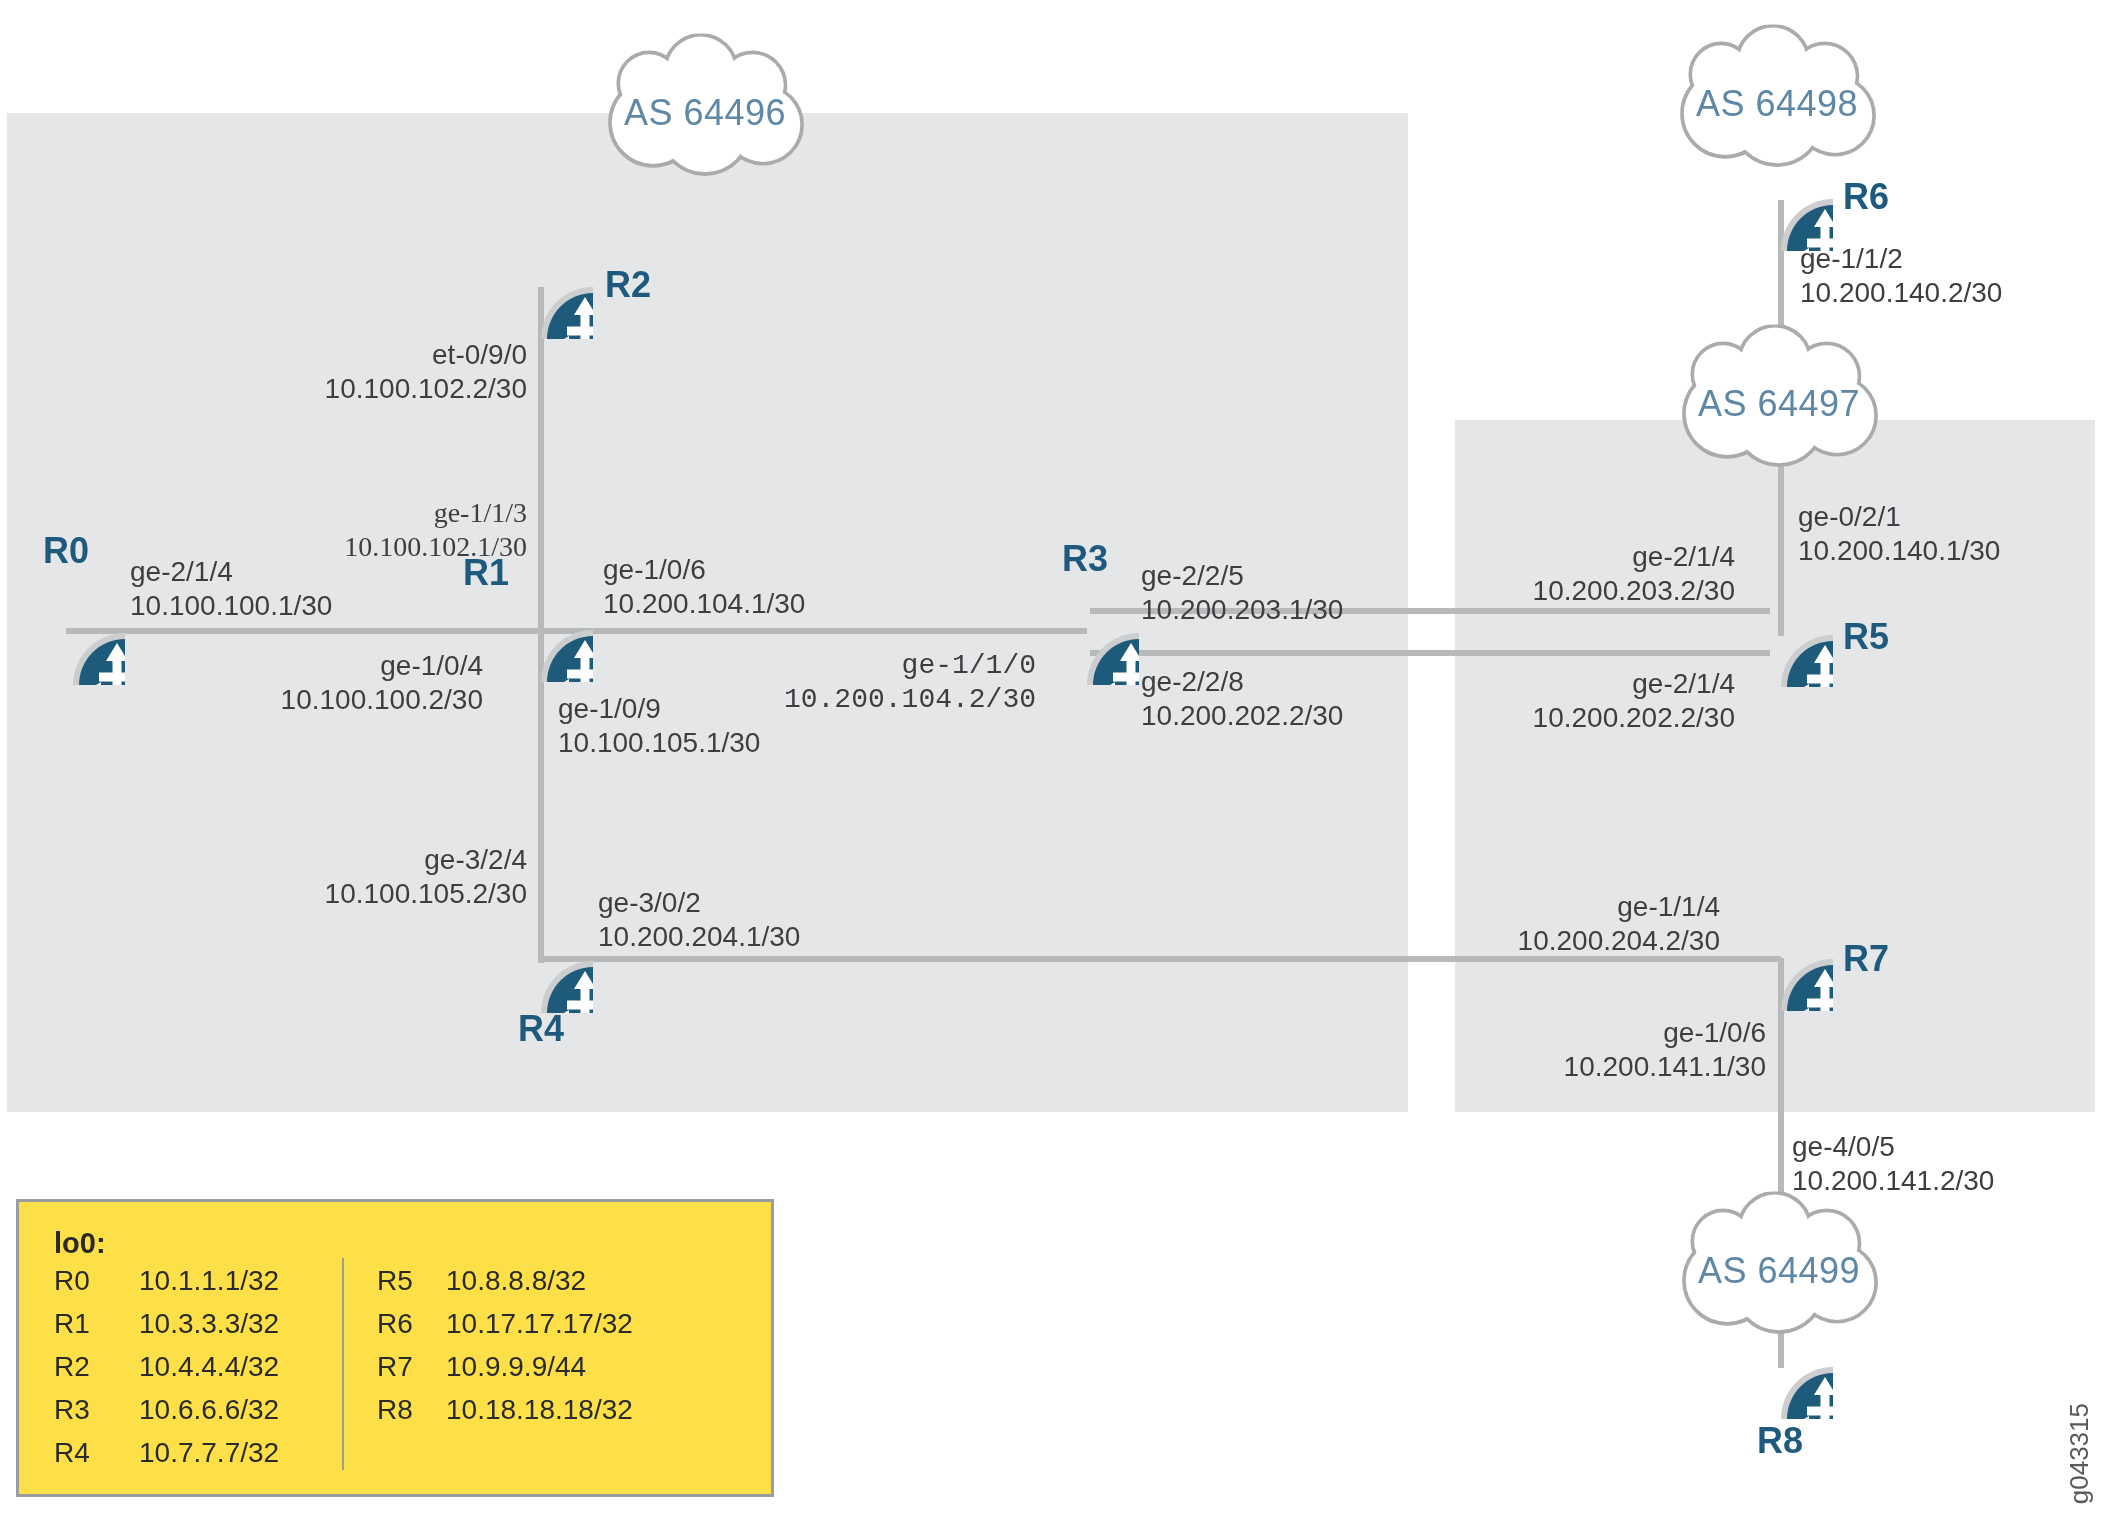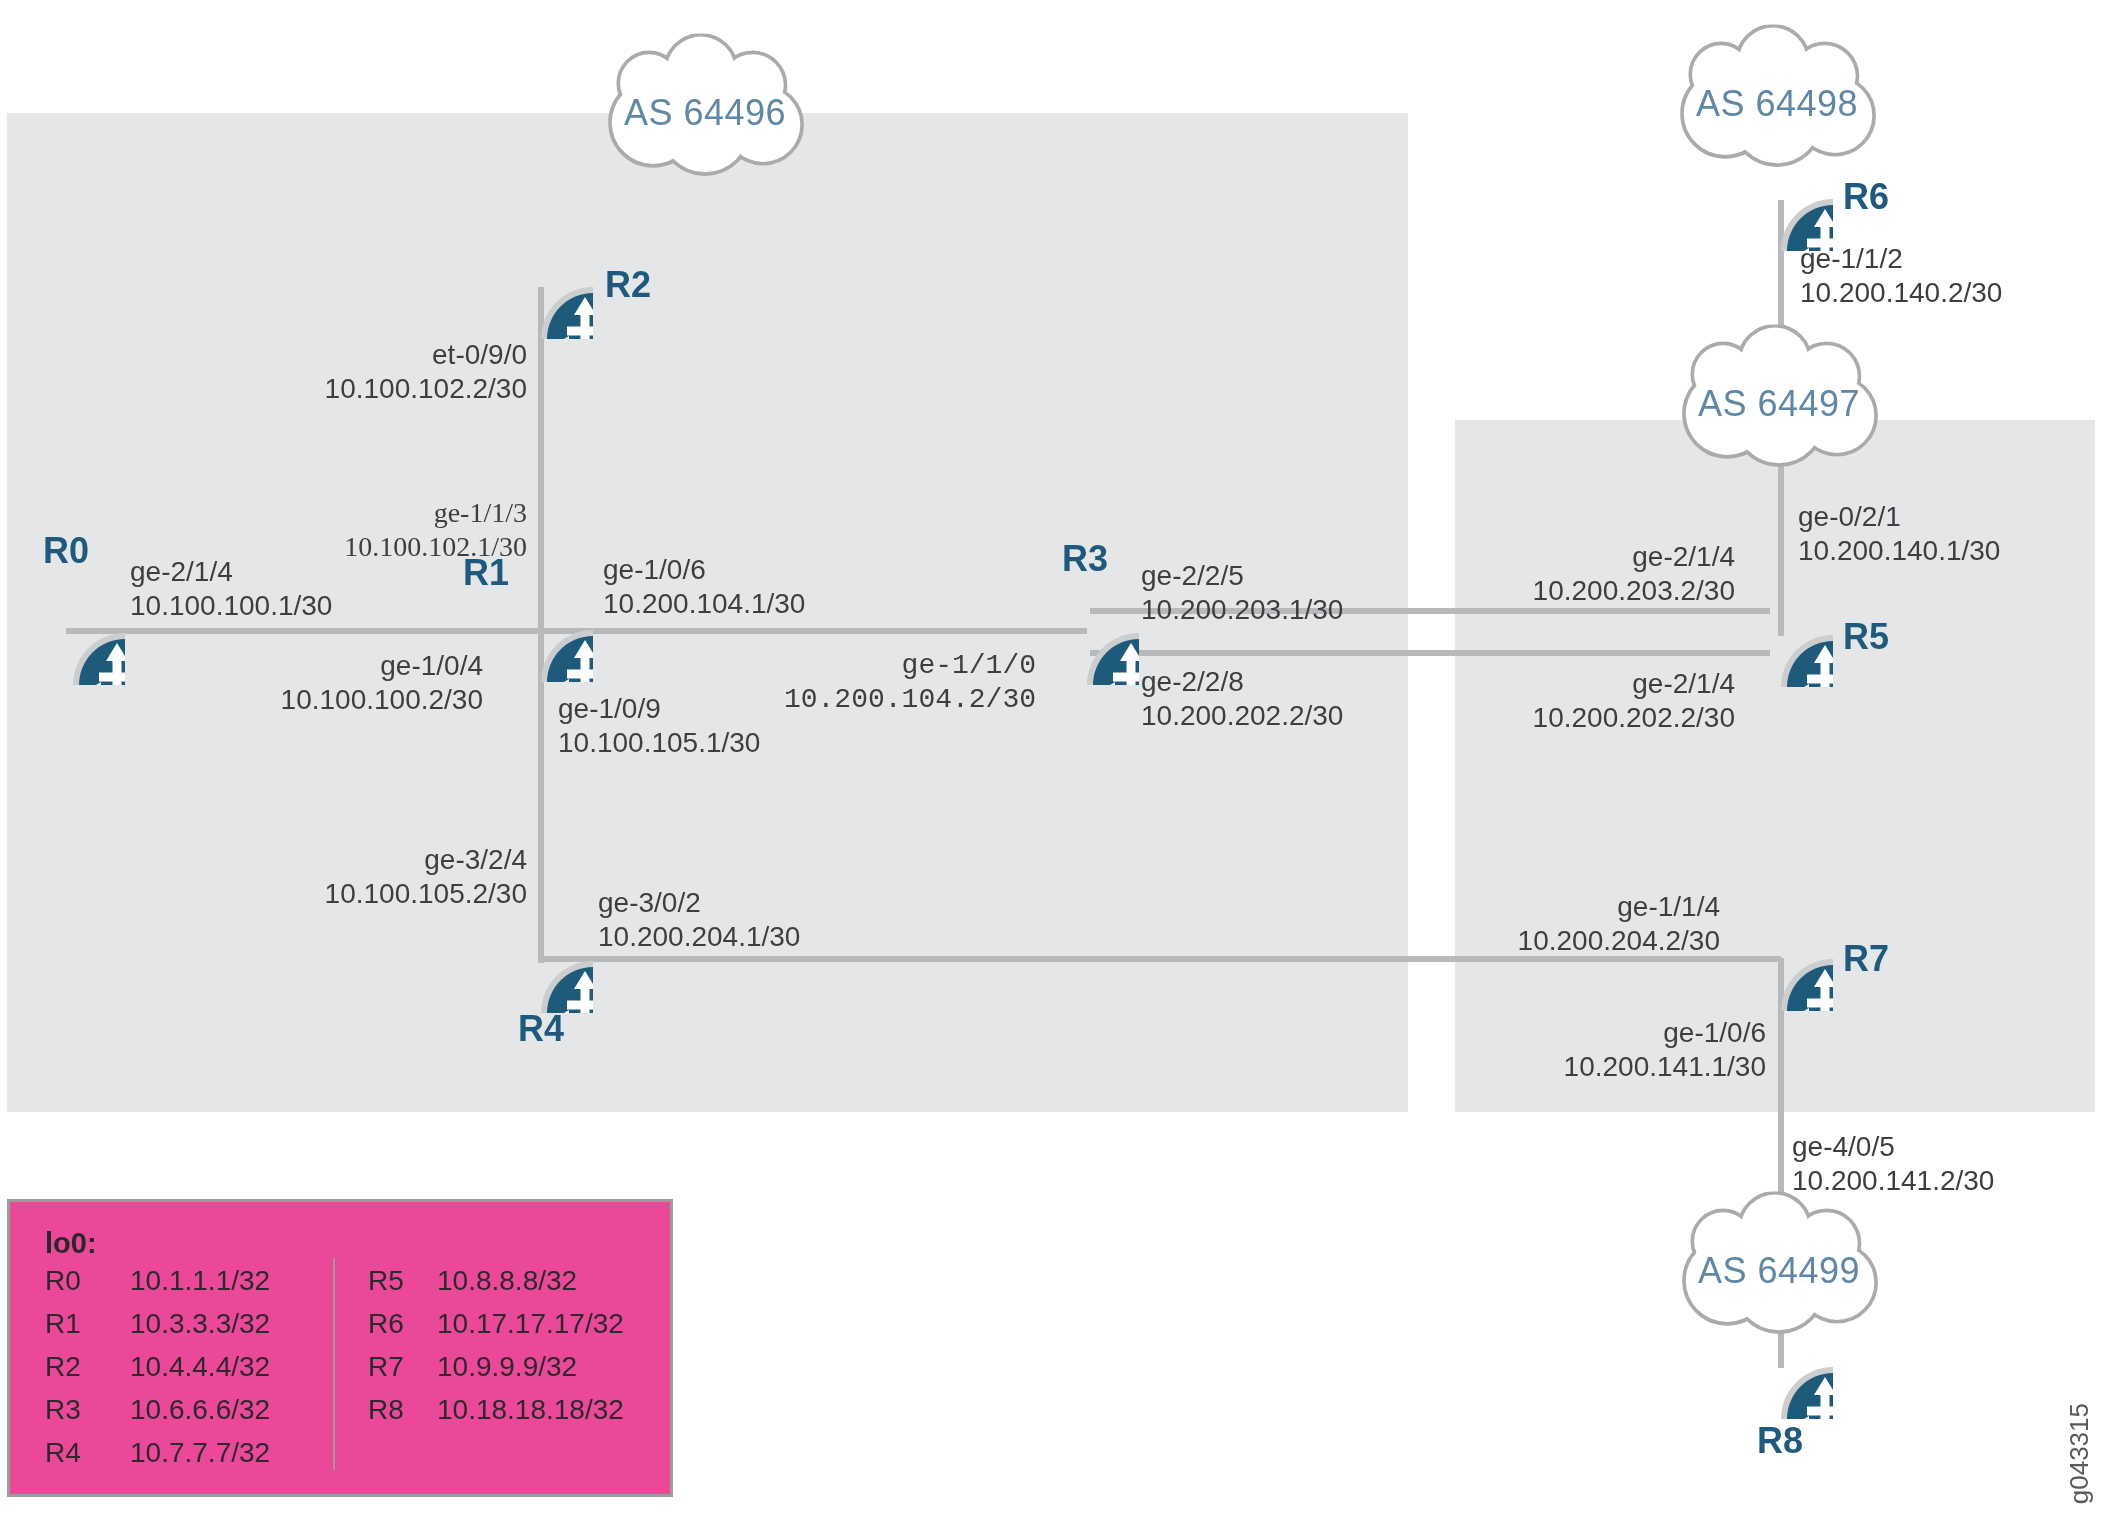--- a/index.html
+++ b/index.html
@@ -11,21 +11,21 @@
   .cloud svg{position:absolute;left:0;top:0;}
   .as-label{position:absolute;left:50%;top:55%;transform:translate(-50%,-50%);
             font-size:36px;color:#5e88a6;white-space:nowrap;letter-spacing:0.5px;}
   .router{position:absolute;width:104px;height:104px;}
   .rlabel{position:absolute;font-weight:bold;font-size:36px;color:#1d5a7d;white-space:nowrap;}
   .rlabel.center{transform:translate(-50%,-50%);}
   .rlabel.vcenter{transform:translateY(-50%);}
   .iflabel{position:absolute;font-size:28px;line-height:34px;color:#3d3e40;white-space:nowrap;}
   .iflabel.ra{text-align:right;}
   .iflabel span{display:block;}
-  .legend{position:absolute;left:7px;top:1199px;width:666px;height:298px;background:#ec4899;
+  .legend{position:absolute;left:16px;top:1199px;width:758px;height:298px;background:#fde047;
           border:3px solid #9a9c9e;box-sizing:border-box;}
   .legend-header{position:absolute;left:35px;top:24px;font-size:29px;font-weight:bold;
                  color:#29292b;line-height:34px;}
   .lrow{position:absolute;display:flex;font-size:28px;line-height:34px;color:#2a2a2c;}
   .lrow .lr{width:85px;flex:0 0 auto;}
   .lrow.rcol .lr{width:69px;}
   .ldivider{position:absolute;left:323px;top:56px;width:2px;height:212px;background:#9a9c9e;}
   .watermark{position:absolute;right:6px;bottom:30px;writing-mode:vertical-rl;
              transform:rotate(180deg);font-size:26px;color:#58595b;}
 </style>
@@ -255,21 +255,21 @@
     <div class="lrow rcol" style="left:358px;top:62px;">
       <span class="lr">R5</span>
       <span class="lip">10.8.8.8/32</span>
       </div>
     <div class="lrow rcol" style="left:358px;top:105px;">
       <span class="lr">R6</span>
       <span class="lip">10.17.17.17/32</span>
       </div>
     <div class="lrow rcol" style="left:358px;top:148px;">
       <span class="lr">R7</span>
-      <span class="lip">10.9.9.9/32</span>
+      <span class="lip">10.9.9.9/44</span>
       </div>
     <div class="lrow rcol" style="left:358px;top:191px;">
       <span class="lr">R8</span>
       <span class="lip">10.18.18.18/32</span>
       </div>
   </div>
 
   <div class="watermark">g043315</div>
 </div>
 

